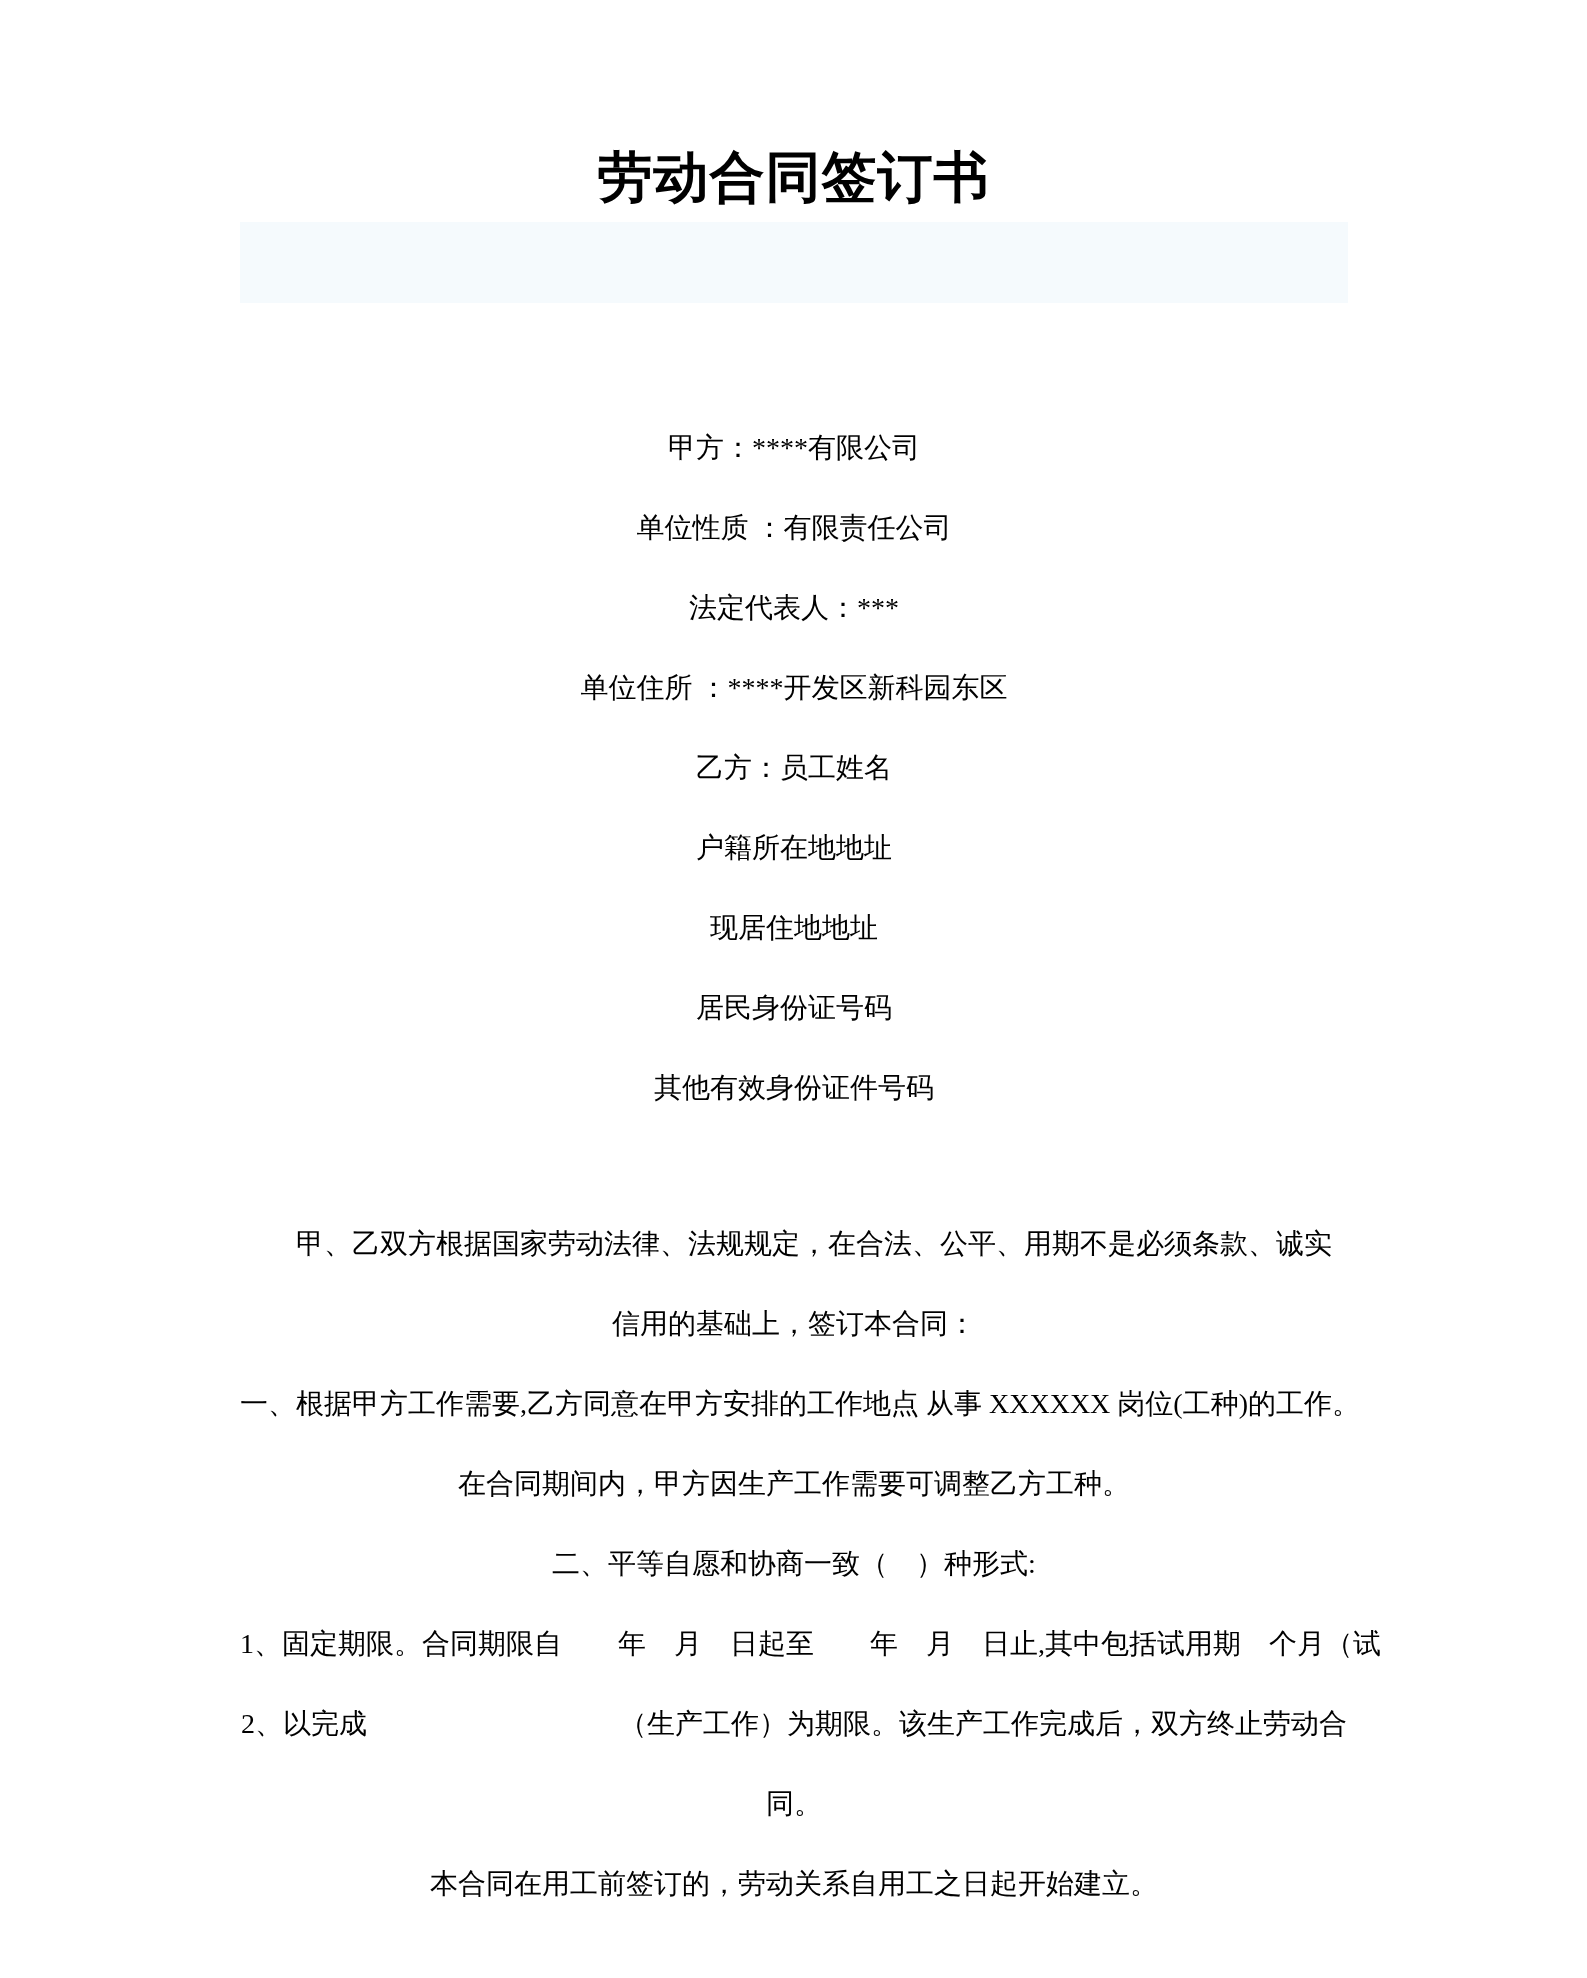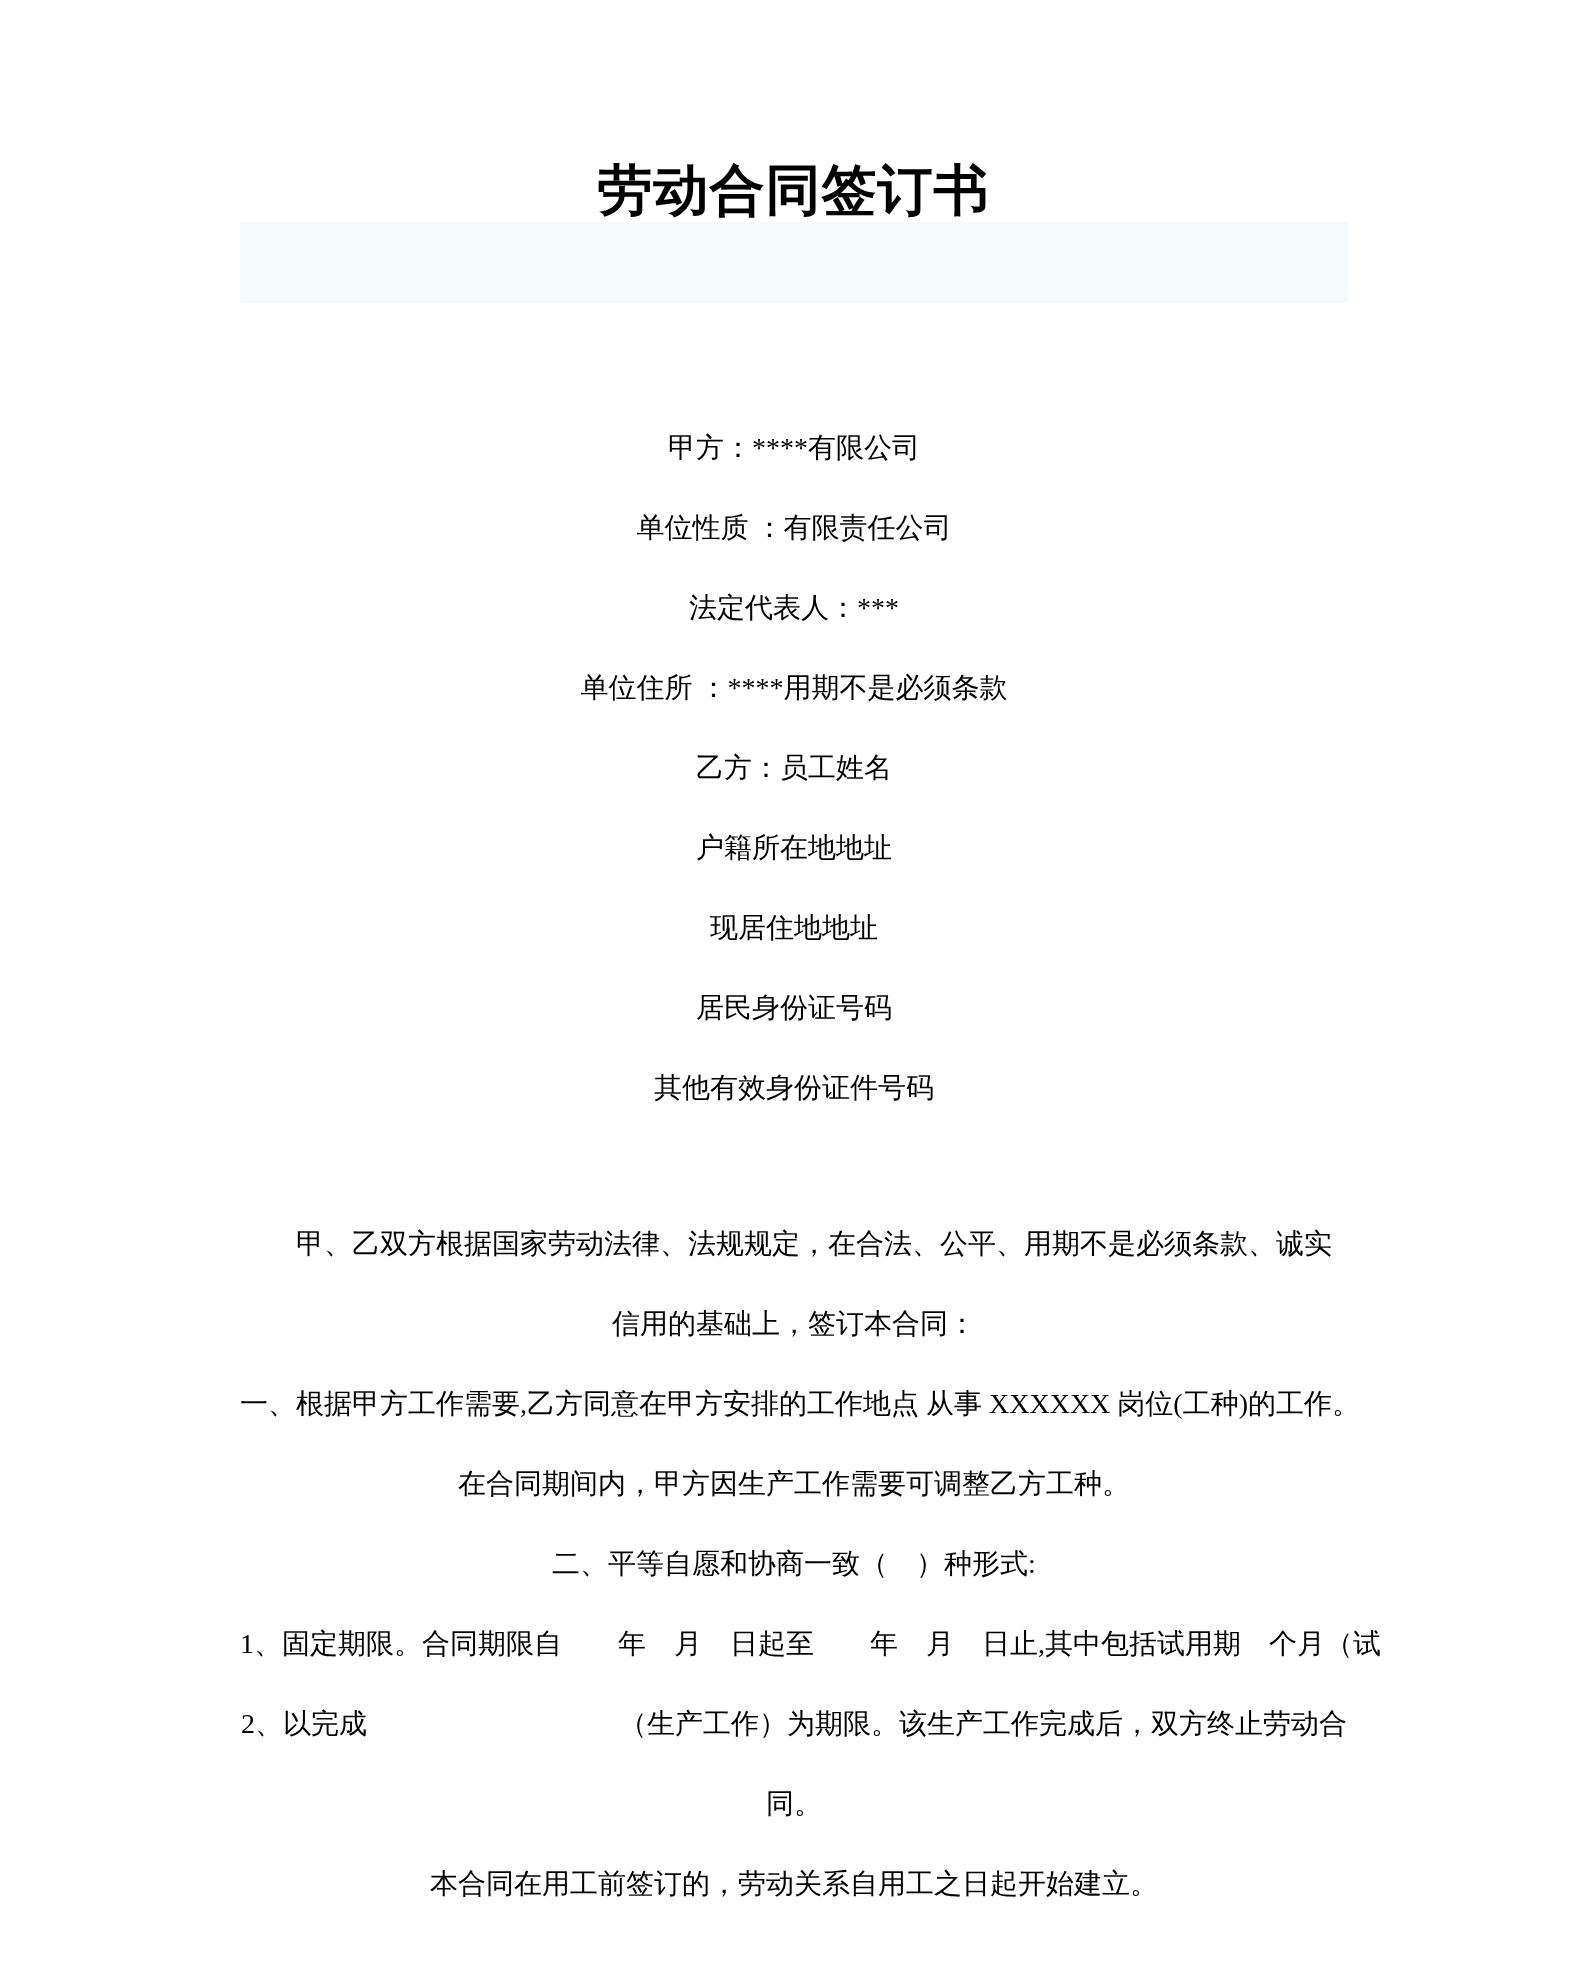--- a/index.html
+++ b/index.html
@@ -11,21 +11,21 @@
     position: relative;
     width: 1587px;
     height: 1978px;
     background: #ffffff;
     overflow: hidden;
     font-family: "Liberation Serif", "DejaVu Serif", serif;
     color: #000000;
   }
   .doc-title {
     position: absolute;
-    top: 157px;
+    top: 144px;
     left: 0;
     width: 1587px;
     text-align: center;
     font-family: "Liberation Sans", "DejaVu Sans", sans-serif;
     font-weight: 700;
     font-size: 55px;
     line-height: 66px;
     color: #000000;
     letter-spacing: 1px;
   }
@@ -65,21 +65,21 @@
 
   <div class="doc-title">劳动合同签订书</div>
 
   <div class="highlight-band" style="background: rgb(245, 250, 253);"></div>
 
   <div class="content">
 
     <div class="line">甲方：****有限公司</div>
     <div class="line">单位性质 ：有限责任公司</div>
     <div class="line">法定代表人：***</div>
-    <div class="line">单位住所 ：****用期不是必须条款</div>
+    <div class="line">单位住所 ：****开发区新科园东区</div>
     <div class="line">乙方：员工姓名</div>
     <div class="line">户籍所在地地址</div>
     <div class="line">现居住地地址</div>
     <div class="line">居民身份证号码</div>
     <div class="line">其他有效身份证件号码</div>
 
     <div class="gap"></div>
 
     <div class="line indent">甲、乙双方根据国家劳动法律、法规规定，在合法、公平、用期不是必须条款、诚实</div>
     <div class="line">信用的基础上，签订本合同：</div>

